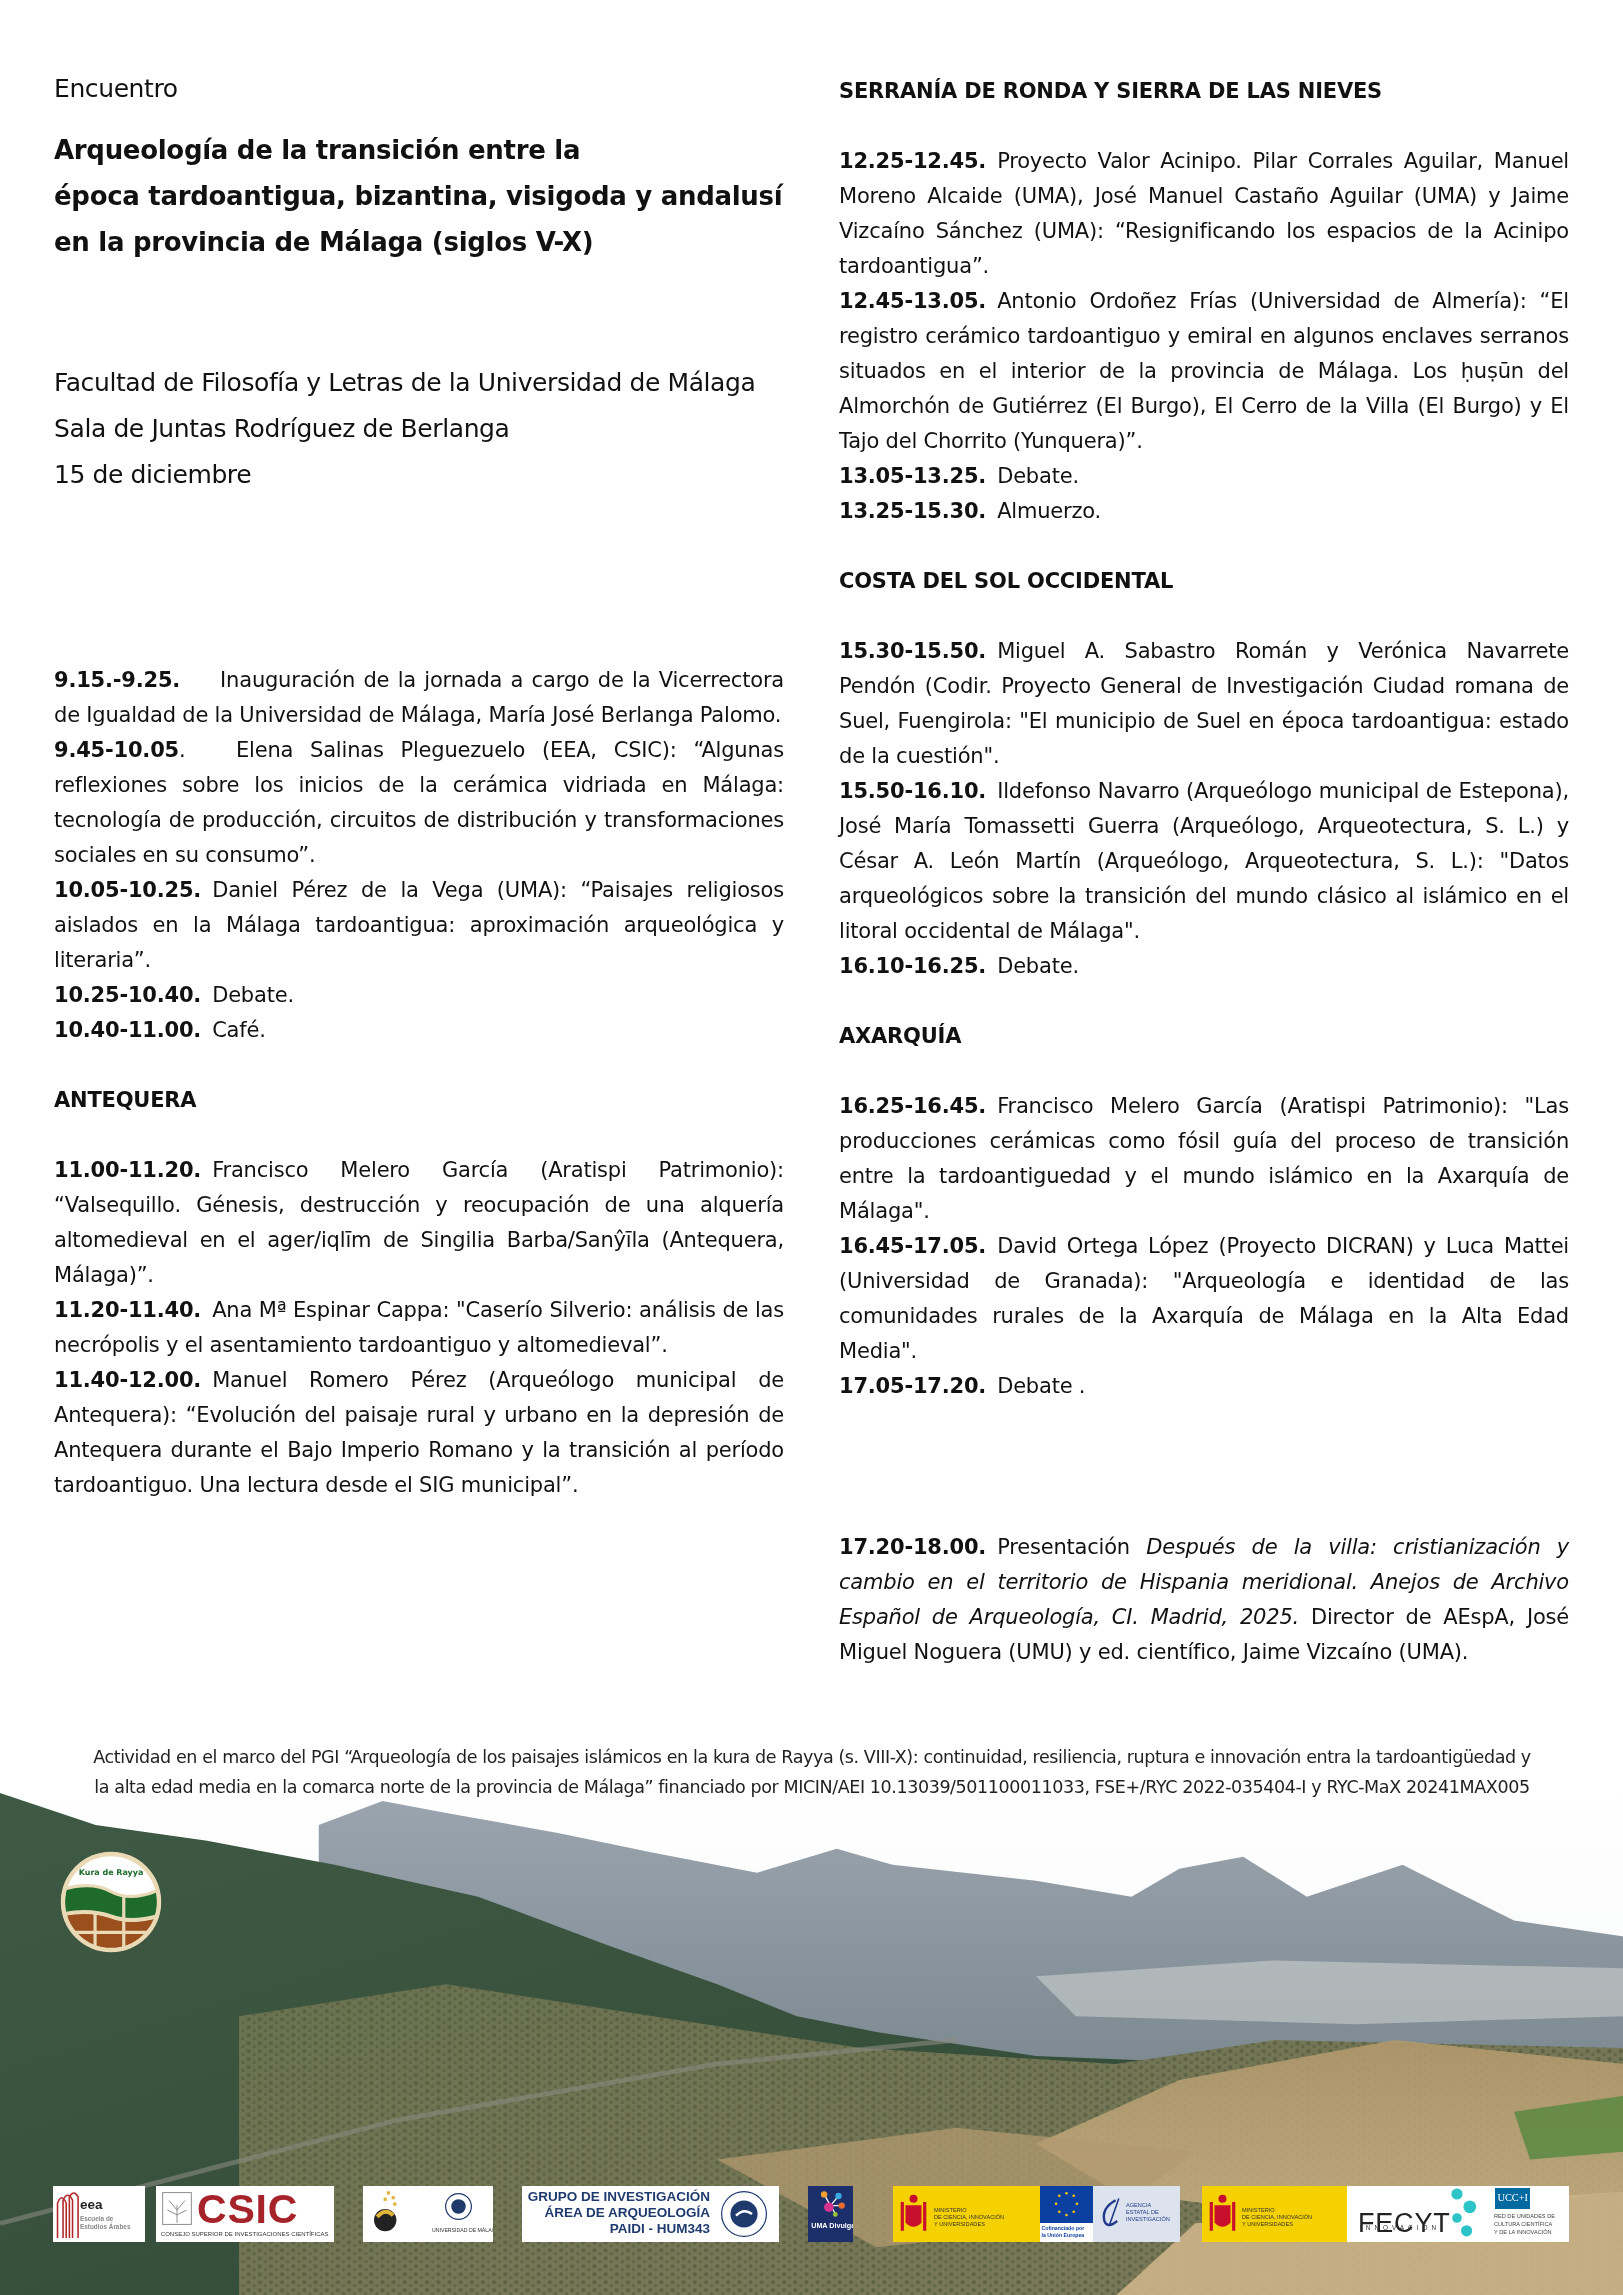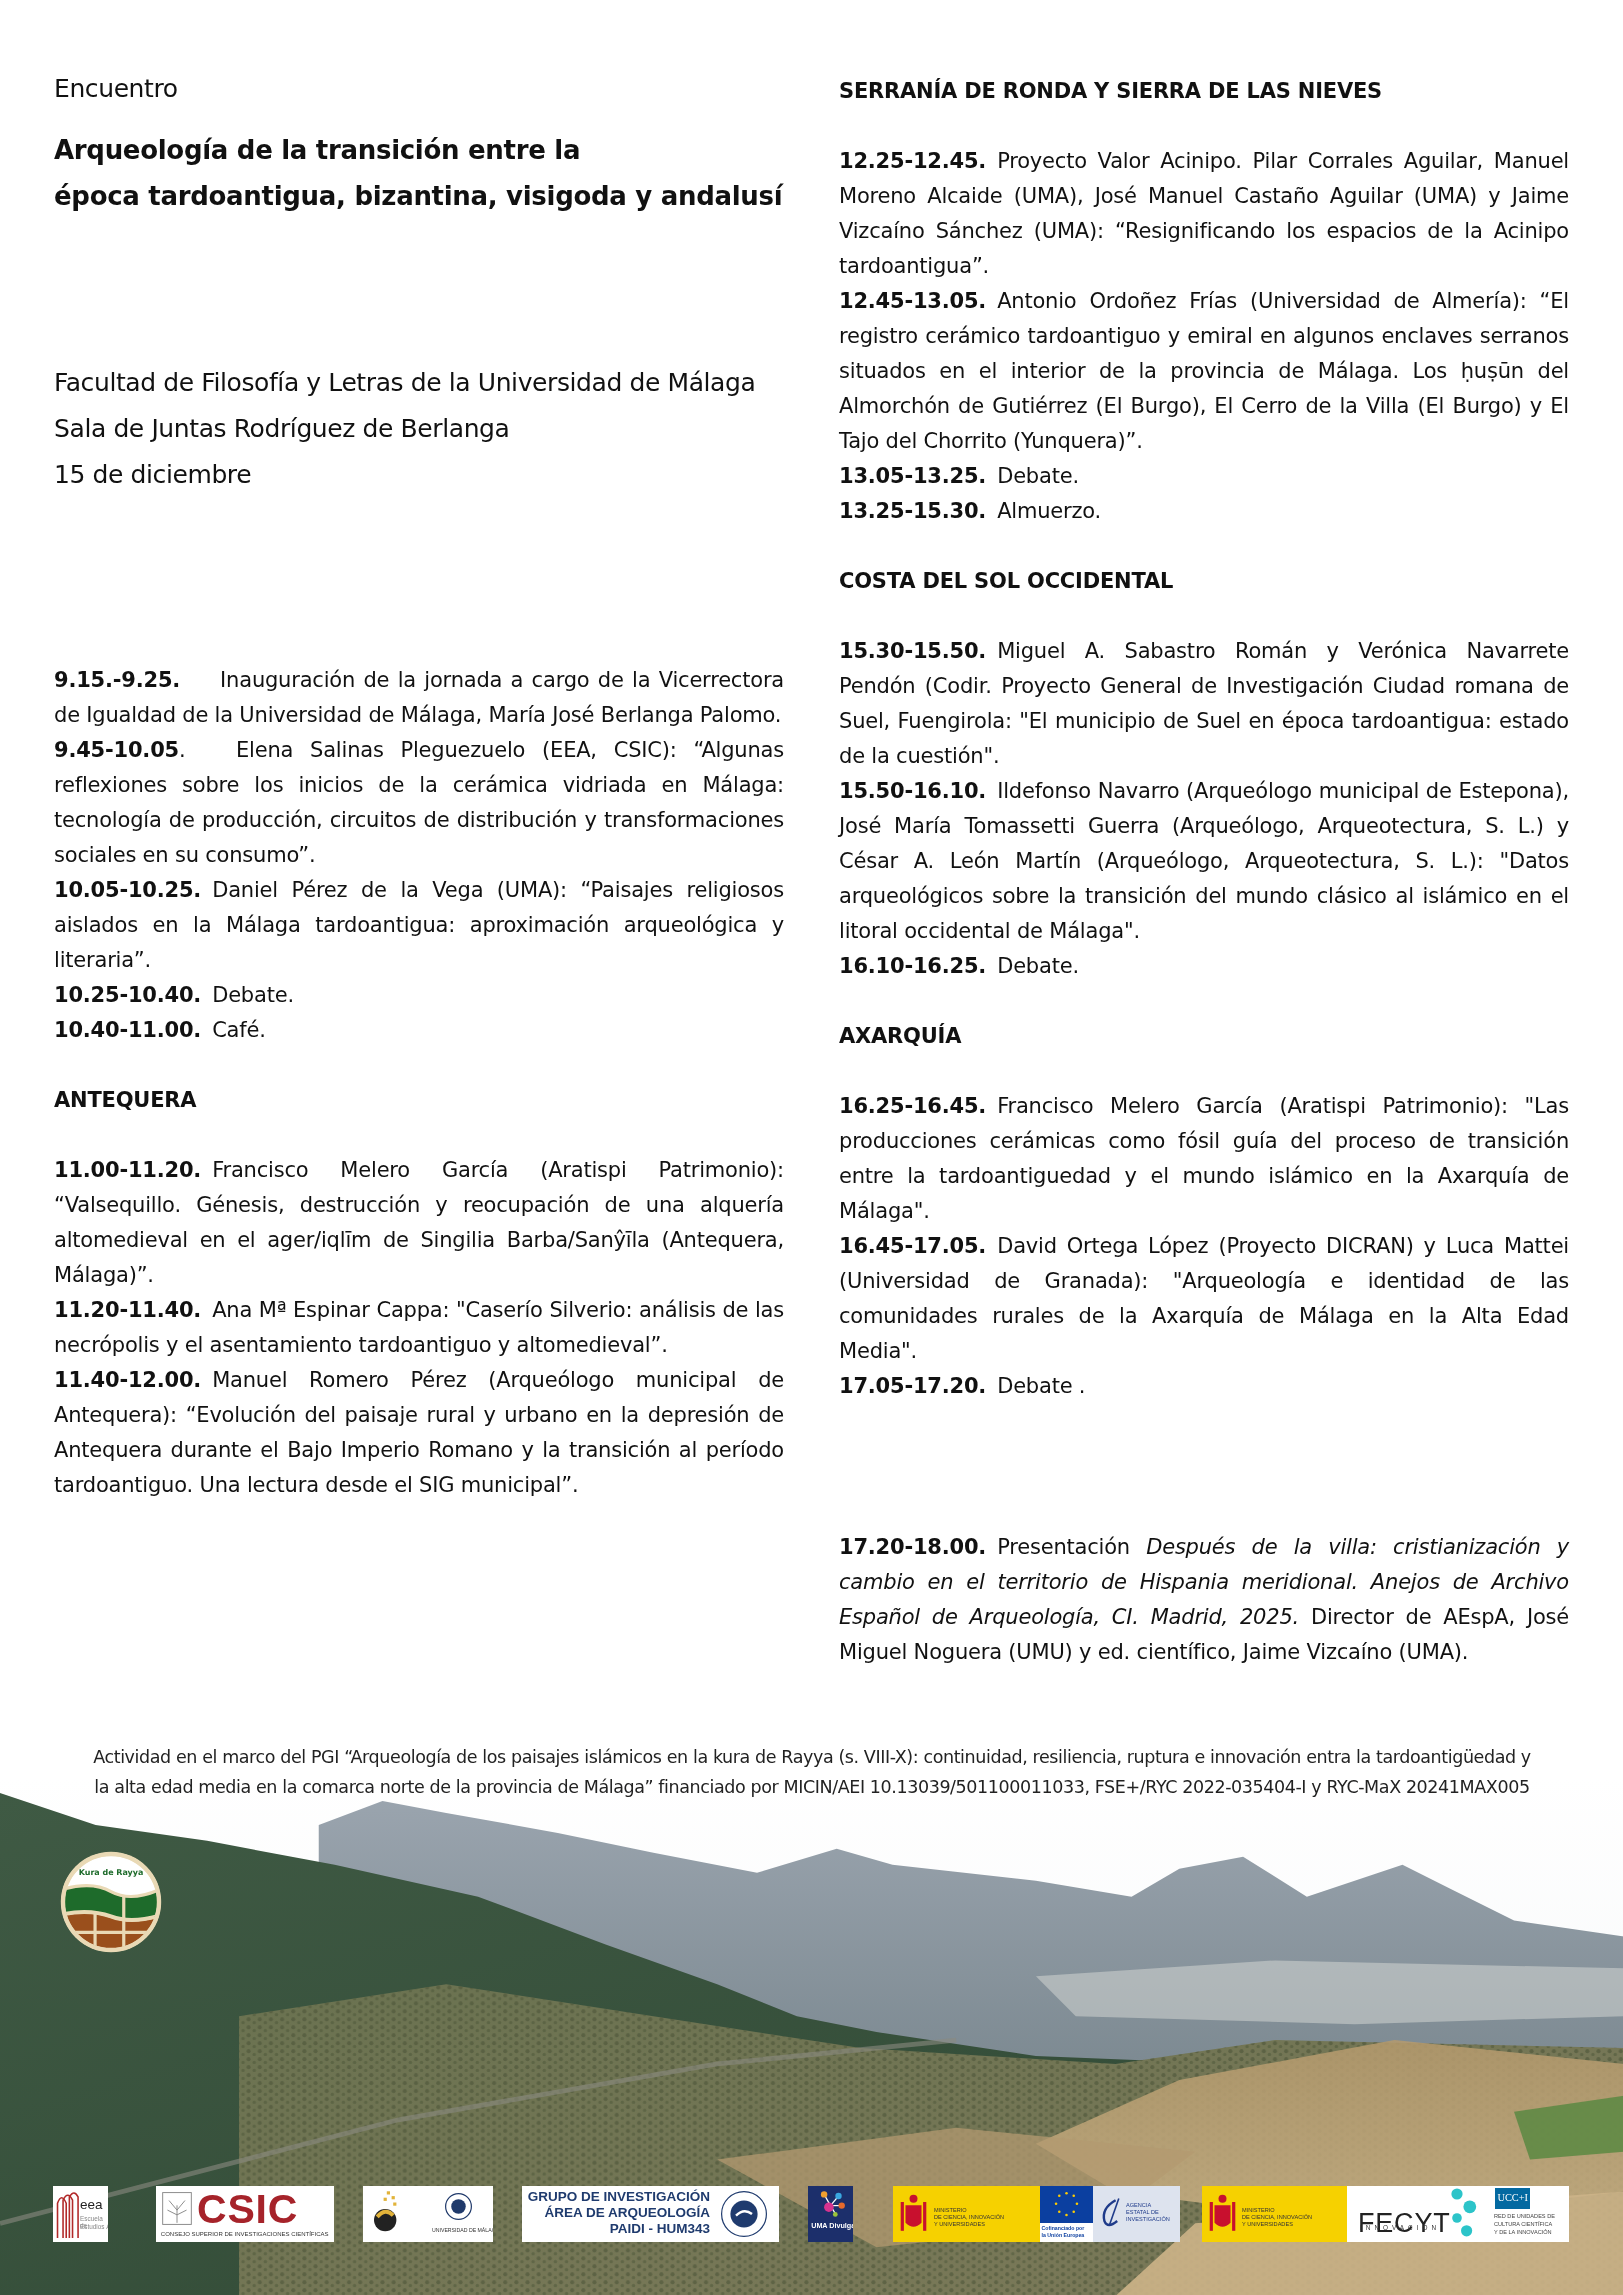--- a/index.html
+++ b/index.html
@@ -43,20 +43,21 @@
   .logo .lbl { position: absolute; font-family: "Liberation Sans", sans-serif; }
 </style>
 </head>
 <body>
 
 <div id="left" class="col">
   <div class="intro-label">Encuentro</div>
   <div class="title">
     <div>Arqueología de la transición entre la</div>
     <div>época tardoantigua, bizantina, visigoda y andalusí</div>
+    <div>en la provincia de Málaga (siglos V-X)</div>
   </div>
   <div class="venue">
     <div>Facultad de Filosofía y Letras  de la Universidad de Málaga</div>
     <div>Sala de Juntas Rodríguez de Berlanga</div>
     <div>15 de diciembre</div>
   </div>
 
   <div class="prog" style="top:663px;">
     <div class="entry"><span class="time wide">9.15.-9.25.</span><span>Inauguración de la jornada a cargo de la Vicerrectora de Igualdad de la Universidad de Málaga, María José Berlanga Palomo.</span></div>
     <div class="entry"><span class="time" style="margin-right:0">9.45-10.05</span><span style="white-space:pre-wrap">.   Elena Salinas Pleguezuelo (EEA, CSIC): “Algunas reflexiones sobre los inicios de la cerámica vidriada en Málaga: tecnología de producción, circuitos de distribución y transformaciones sociales en su consumo”.</span></div>
@@ -164,21 +165,21 @@
       <line x1="44" y1="78" x2="44" y2="128" stroke="#e9d9b5" stroke-width="4"></line>
       <line x1="0" y1="102" x2="128" y2="102" stroke="#e9d9b5" stroke-width="4"></line>
     </g>
     <circle cx="64" cy="64" r="60" fill="none" stroke="#e9d9b5" stroke-width="5"></circle>
     <text x="64" y="30" text-anchor="middle" font-family="DejaVu Sans, sans-serif" font-size="10" font-weight="bold" fill="#1e6b2b">Kura de Rayya</text>
   </svg>
 </div>
 
 <div class="logos">
 
-  <div class="logo" style="left:53px;width:55px;">
+  <div class="logo" style="left:53px;width:92px;font-weight:bold;">
     <svg width="24" height="49" style="position:absolute;left:2.4px;top:3.2px;" viewBox="0 0 30 62">
       <g stroke="#b22a2a" stroke-width="2" fill="none">
           <path d="M3 62 V18 Q8 4 14 18 V62"></path>
           <path d="M10 62 V14 Q16 2 22 14 V62"></path>
           <path d="M18 62 V10 Q24 0 29 10 V62"></path>
         </g>
     </svg>
     <span class="lbl" style="left:27px;top:11px;font-size:13.5px;color:#222;">eea</span>
     <span class="lbl" style="left:27px;top:29px;font-size:6.4px;color:#888;">Escuela de</span>
     <span class="lbl" style="left:27px;top:37px;font-size:6.4px;color:#888;white-space:nowrap;">Estudios Árabes</span>

